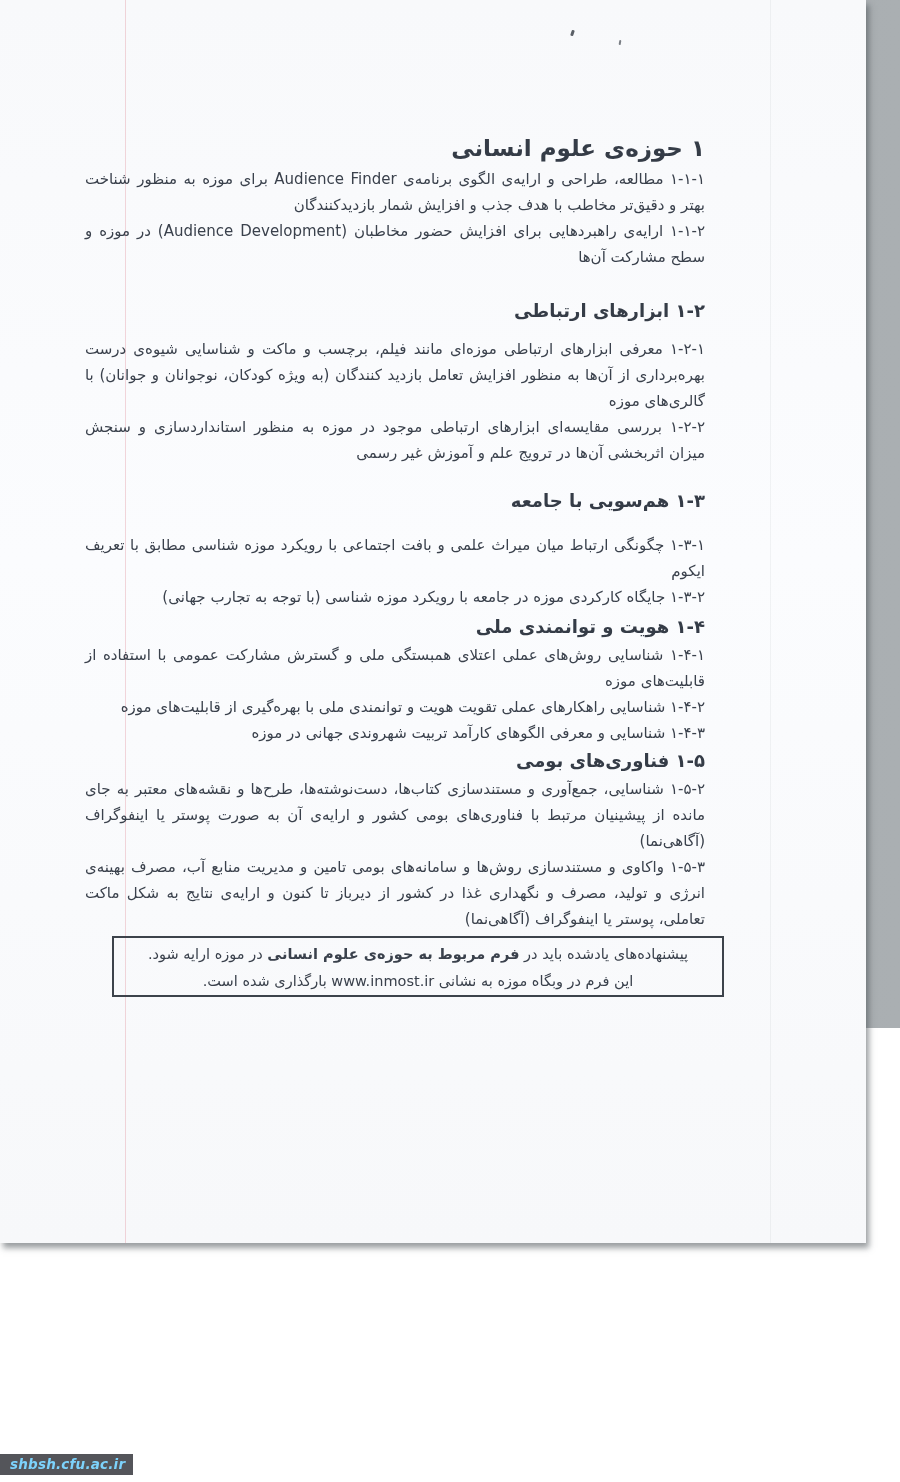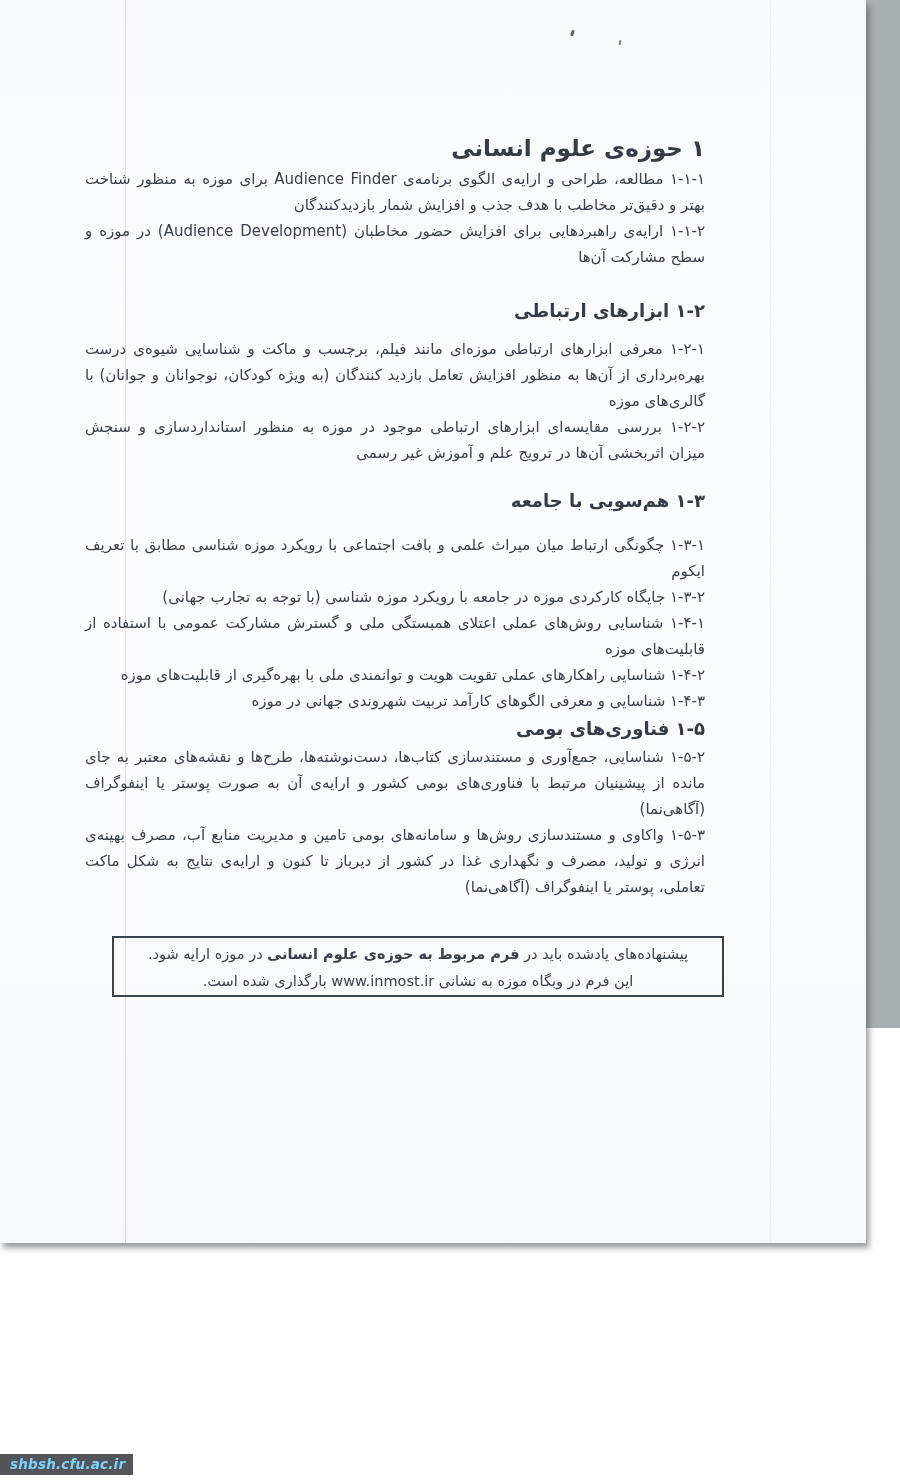--- a/index.html
+++ b/index.html
@@ -94,20 +94,21 @@
         <p>۱-۲-۲ بررسی مقایسه‌ای ابزارهای ارتباطی موجود در موزه به منظور استانداردسازی و سنجش میزان اثربخشی آن‌ها در ترویج علم و آموزش غیر رسمی</p>
       </section>
 
       <section class="s3">
         <h2>۱-۳ هم‌سویی با جامعه</h2>
         <p>۱-۳-۱ چگونگی ارتباط میان میراث علمی و بافت اجتماعی با رویکرد موزه شناسی مطابق با تعریف ایکوم</p>
         <p>۱-۳-۲ جایگاه کارکردی موزه در جامعه با رویکرد موزه شناسی (با توجه به تجارب جهانی)</p>
       </section>
 
       <section class="s4">
+        <h2>۱-۴ هویت و توانمندی ملی</h2>
         <p>۱-۴-۱ شناسایی روش‌های عملی اعتلای همبستگی ملی و گسترش مشارکت عمومی با استفاده از قابلیت‌های موزه</p>
         <p>۱-۴-۲ شناسایی راهکارهای عملی تقویت هویت و توانمندی ملی با بهره‌گیری از قابلیت‌های موزه</p>
         <p>۱-۴-۳ شناسایی و معرفی الگوهای کارآمد تربیت شهروندی جهانی در موزه</p>
       </section>
 
       <section class="s5">
         <h2>۱-۵ فناوری‌های بومی</h2>
         <p>۱-۵-۲ شناسایی، جمع‌آوری و مستندسازی کتاب‌ها، دست‌نوشته‌ها، طرح‌ها و نقشه‌های معتبر به جای مانده از پیشینیان مرتبط با فناوری‌های بومی کشور و ارایه‌ی آن به صورت پوستر یا اینفوگراف (آگاهی‌نما)</p>
         <p>۱-۵-۳ واکاوی و مستندسازی روش‌ها و سامانه‌های بومی تامین و مدیریت منابع آب، مصرف بهینه‌ی انرژی و تولید، مصرف و نگهداری غذا در کشور از دیرباز تا کنون و ارایه‌ی نتایج به شکل ماکت تعاملی، پوستر یا اینفوگراف (آگاهی‌نما)</p>
       </section>

